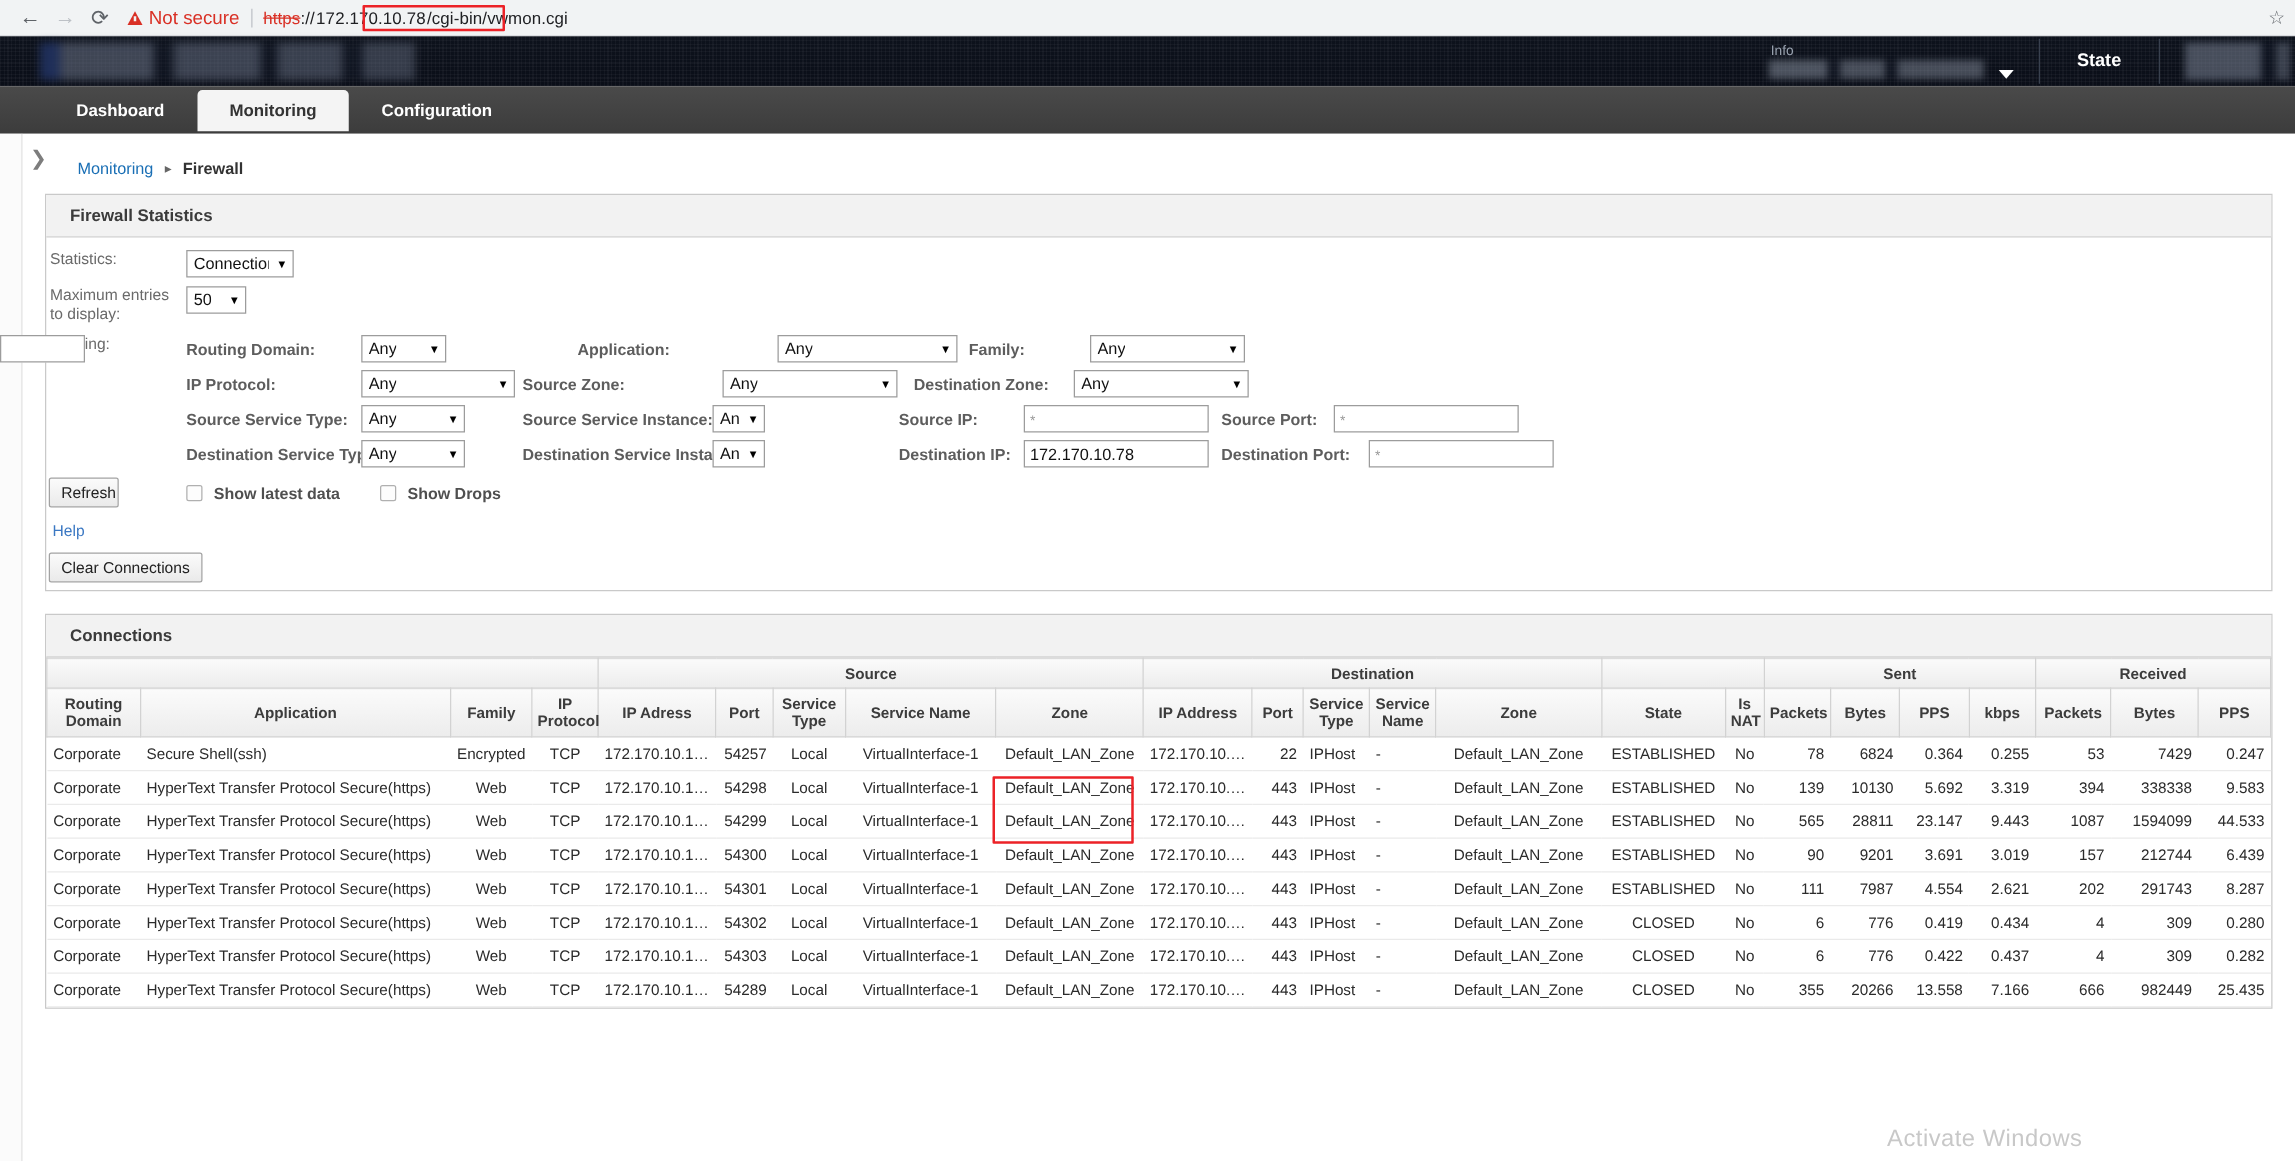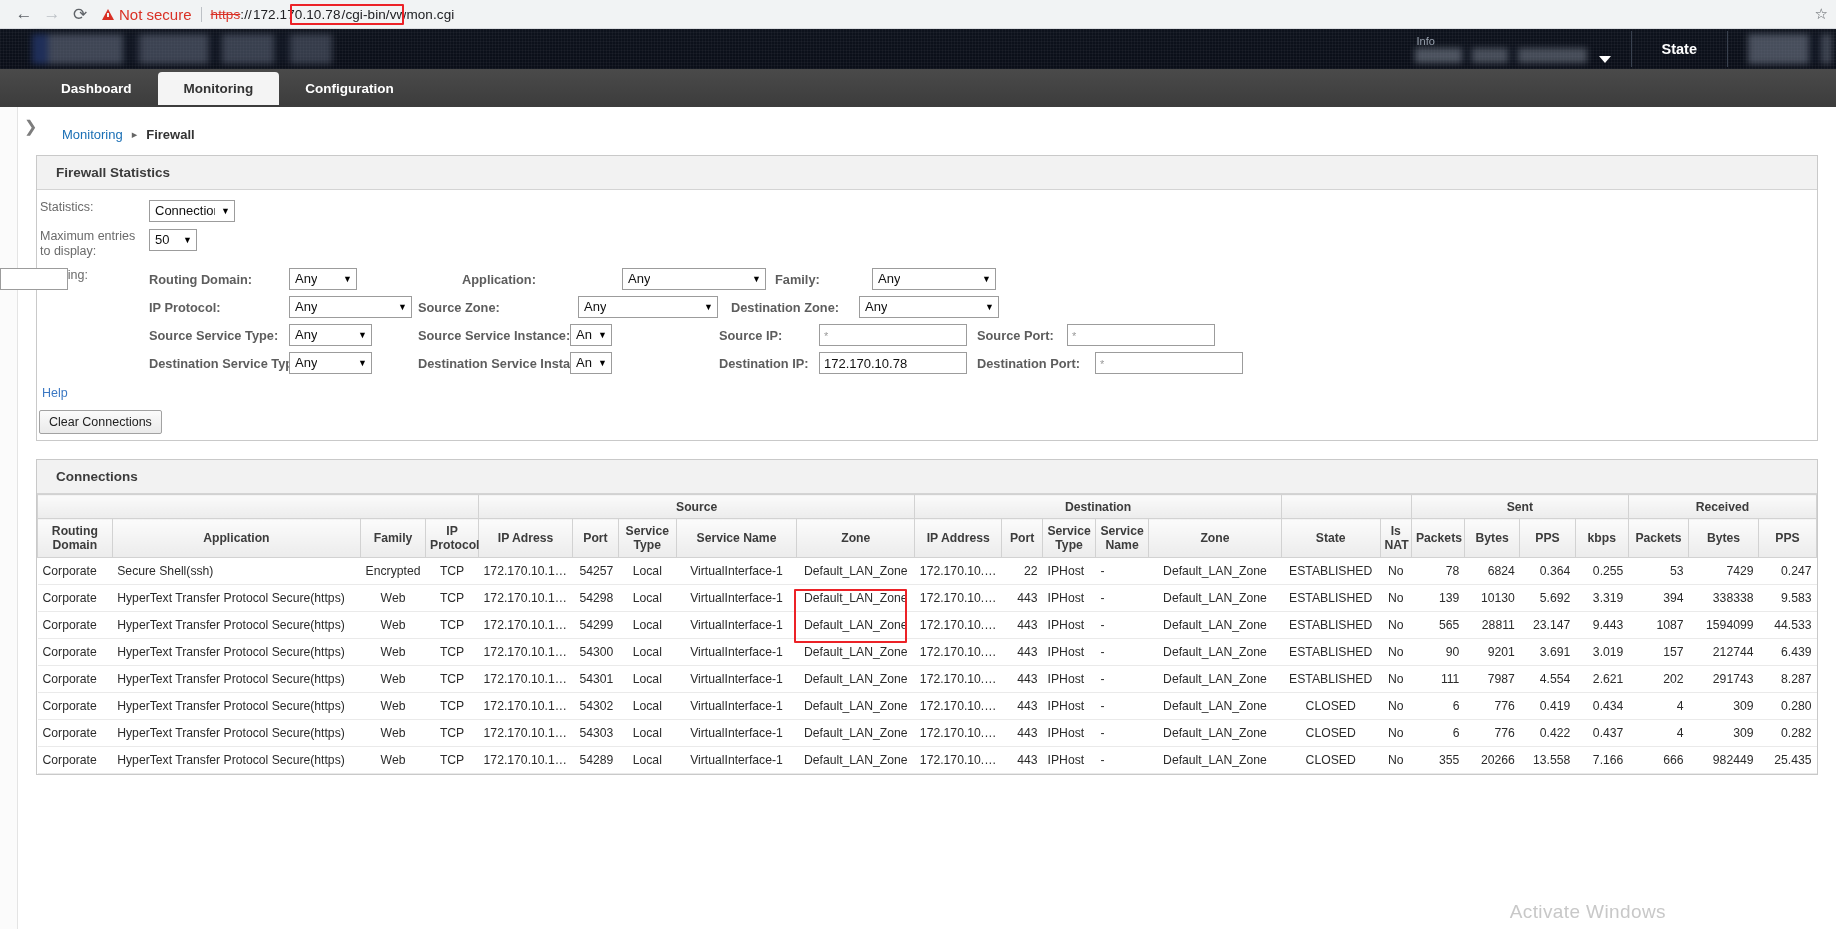--- a/index.html
+++ b/index.html
@@ -559,20 +559,31 @@
               <div class="fcell" style="margin-left:107px;width:100px;">
                 <span class="fl">Destination IP:</span>
               </div>
               <input class="txt" style="width: 148px;" value="172.170.10.78">
               <div class="fcell" style="margin-left:10px;width:118px;">
                 <span class="fl">Destination Port:</span>
               </div>
               <input class="txt" style="width: 148px;" placeholder="*">
             </div>
 
+            <div class="fg-row" style="margin-top:2px;">
+              <button class="btn" style="width:56px;margin-left:-110px;">Refresh</button>
+              <label class="chk-wrap" style="margin-left:54px;">
+                <span class="chk"></span>
+                <span>Show latest data</span>
+              </label>
+              <label class="chk-wrap" style="margin-left:32px;">
+                <span class="chk"></span>
+                <span>Show Drops</span>
+              </label>
+            </div>
 
             <div class="fg-row" style="margin-top:6px;">
               <a class="help-link" href="#" style="margin-left:-110px;">Help</a>
             </div>
 
             <div class="fg-row" style="margin-top:4px;">
               <button class="btn" style="margin-left:-110px;">Clear Connections</button>
             </div>
 
           </div>

